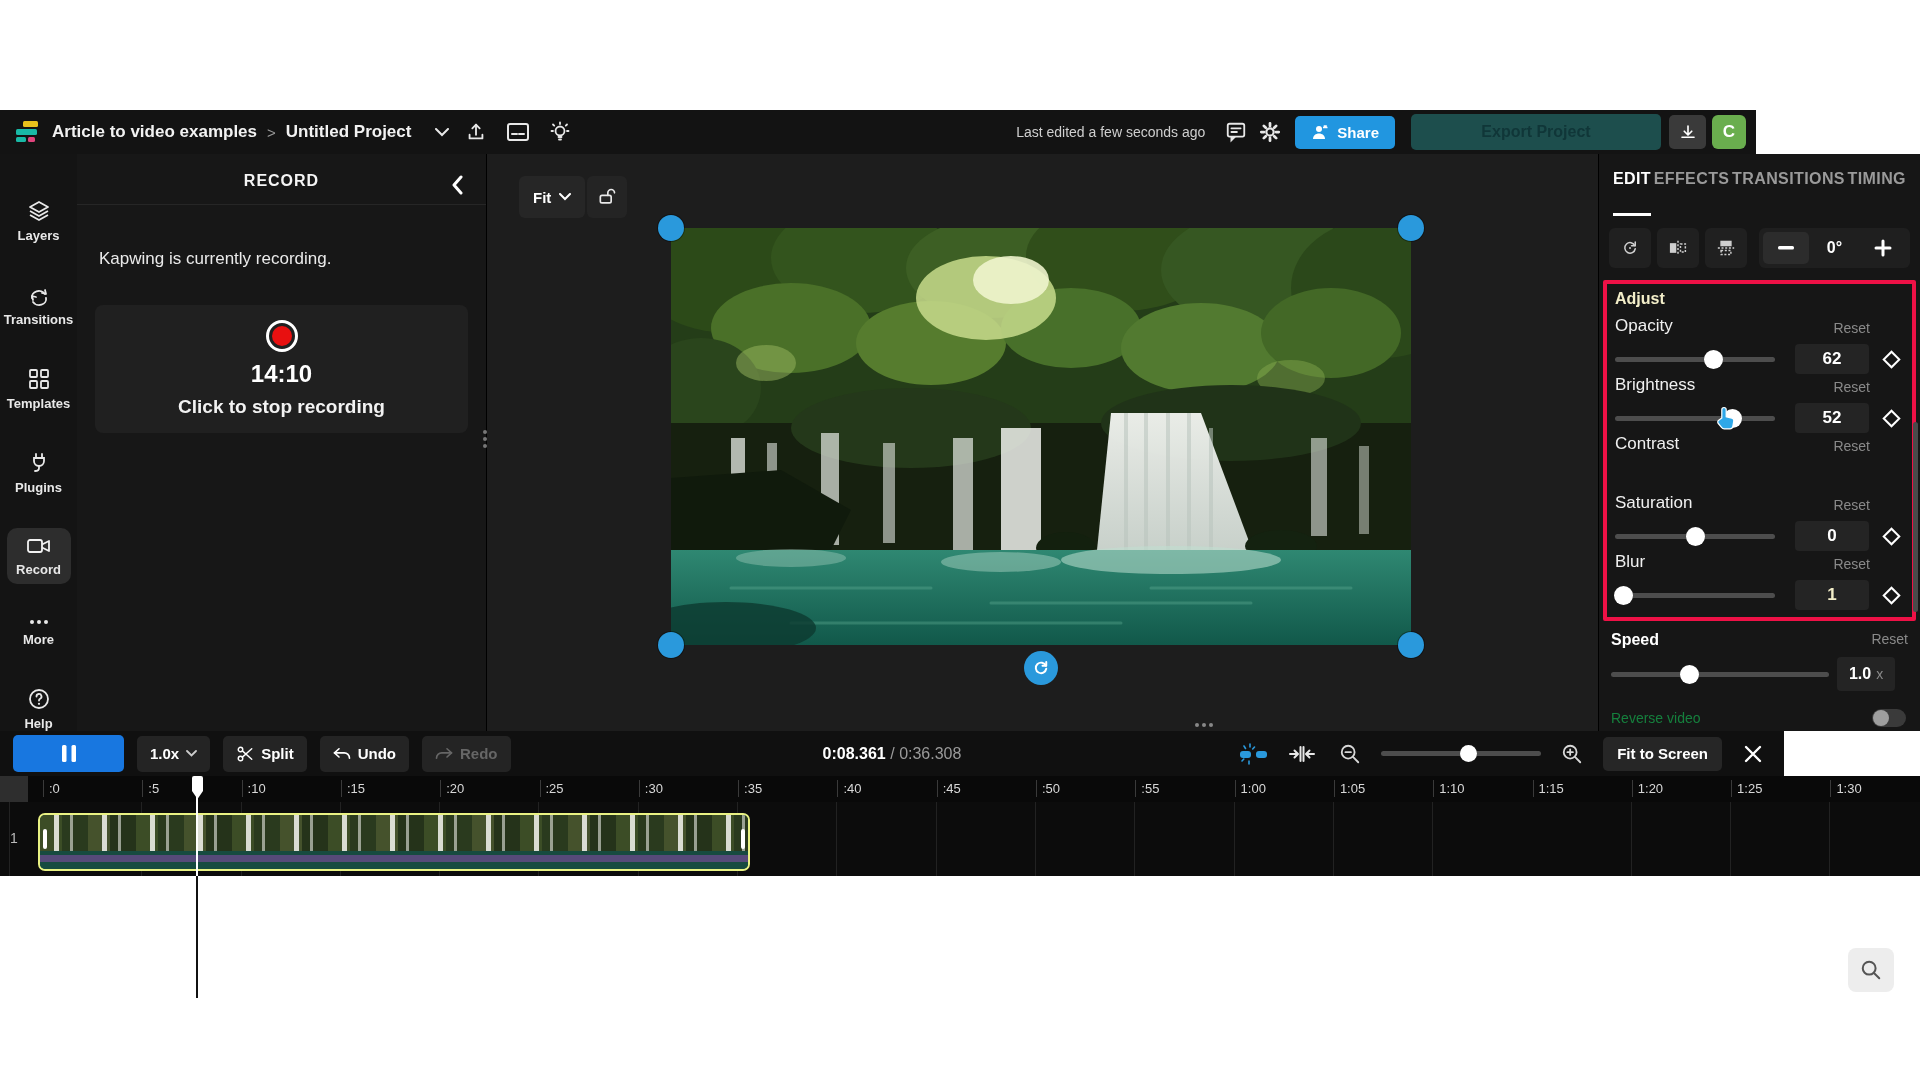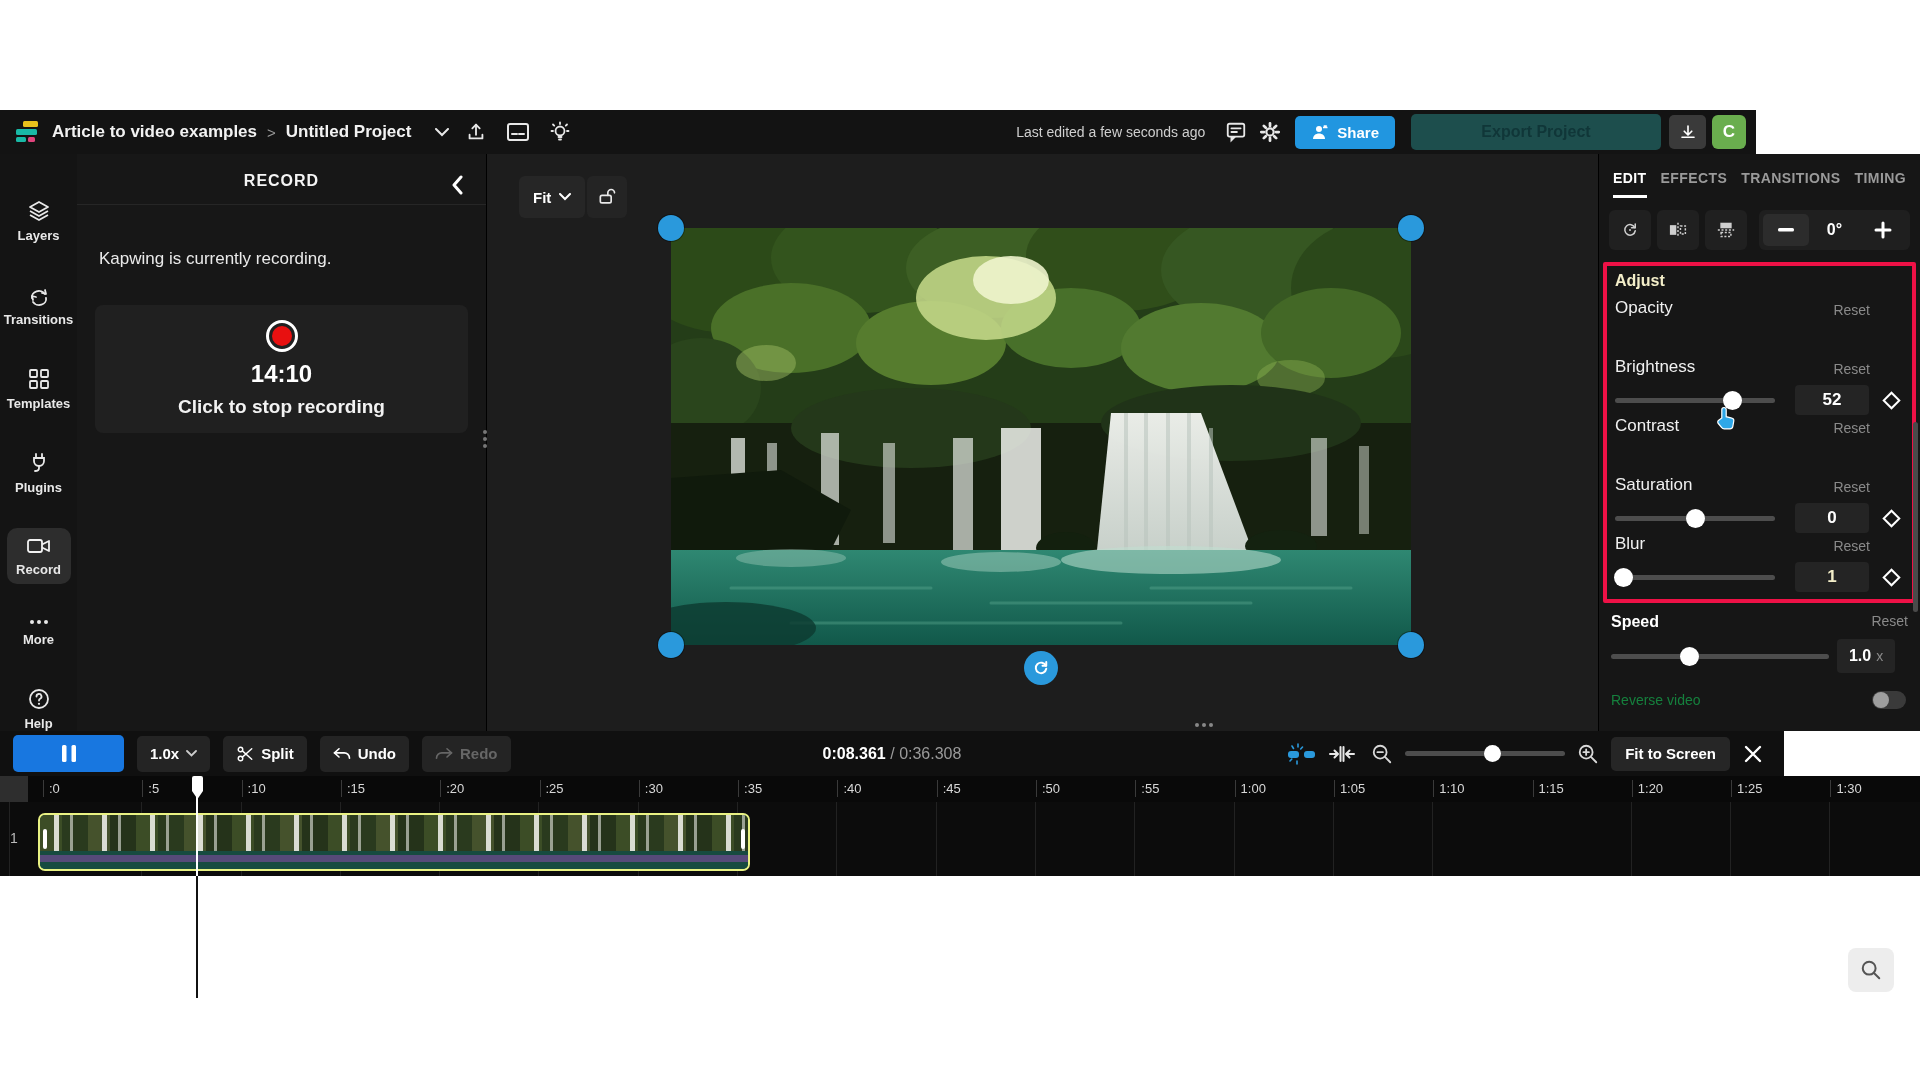--- a/index.html
+++ b/index.html
@@ -43,21 +43,21 @@
   #canvas-grip { position:absolute; left:50%; bottom:4px; transform:translateX(-50%); display:flex; gap:3px; }
   #canvas-grip i { width:4px; height:4px; border-radius:50%; background:#888; }
   
   #video { position:absolute; left:671px; top:228px; width:740px; height:417px; }
   .handle { position:absolute; width:26px; height:26px; border-radius:50%; background:#2a99dc; box-shadow:0 0 0 1px rgba(0,0,0,.35); cursor:pointer; }
   #rotate-handle { position:absolute; left:1024px; top:651px; width:34px; height:34px; border-radius:50%; background:#2a99dc; display:flex; align-items:center; justify-content:center; cursor:pointer; }
 
   
   #right-panel { position:absolute; left:1598px; top:154px; width:322px; height:577px; background:#161616; border-left:1px solid #000; }
   #tabs { display:flex; justify-content:space-between; padding:16px 14px 0 14px; }
-  .tab { color:#9a9a9a; font-size:14px; font-weight:bold; letter-spacing:.4px; padding-bottom:9px; cursor:pointer; border-bottom:3px solid transparent; }
+  .tab { color:#9a9a9a; font-size:16px; font-weight:bold; letter-spacing:.4px; padding-bottom:25px; cursor:pointer; border-bottom:3px solid transparent; }
   .tab.active { color:#fff; border-bottom-color:#fff; }
   #rp-toolbar { display:flex; align-items:center; gap:6px; padding:12px 10px 0 10px; }
   .tool-btn { width:42px; height:40px; background:#202020; border:none; border-radius:6px; display:flex; align-items:center; justify-content:center; }
   #rot-group { flex:1; height:40px; background:#1f1f1f; border-radius:6px; display:flex; align-items:center; justify-content:space-between; padding:0 4px; margin-left:6px; }
   #rot-minus,#rot-plus { width:46px; height:32px; background:#2c2c2c; border:none; border-radius:5px; display:flex; align-items:center; justify-content:center; }
   #rot-plus { background:transparent; }
   #rot-value { color:#fff; font-size:16px; font-weight:bold; }
   #adjust-box { margin:12px 4px 0 4px; border:4px solid #ee1146; border-radius:2px; padding:6px 8px 10px 8px; }
   #adjust-title { font-size:16px; font-weight:bold; color:#f3eec9; margin-bottom:4px; }
   .sl-row { height:59px; position:relative; }
@@ -90,21 +90,21 @@
   #cursor { position:absolute; left:1716px; top:406px; }
 
   
   #transport { position:absolute; left:0; top:731px; width:1784px; height:45px; background:#101010; display:flex; align-items:center; }
   #pause-btn { width:111px; height:37px; background:#1877e0; border:none; border-radius:5px; margin-left:13px; display:flex; align-items:center; justify-content:center; }
   .t-btn { height:36px; background:#242424; border:none; border-radius:5px; color:#fff; font-size:15px; font-weight:bold; display:flex; align-items:center; gap:7px; padding:0 13px; margin-left:13px; }
   .t-btn.disabled { color:#666; }
   #time-display { position:absolute; left:50%; transform:translateX(-50%); font-size:16px; white-space:nowrap; }
   #time-cur { color:#fff; font-weight:bold; }
   #time-sep,#time-total { color:#9a9a9a; }
-  #t-right { position:absolute; right:14px; display:flex; align-items:center; gap:6px; }
+  #t-right { position:absolute; right:14px; display:flex; align-items:center; gap:14px; }
   #zoom-track-wrap { position:relative; width:160px; height:17px; }
   #zoom-track-wrap .track { top:6px; }
   #fit-screen-btn { height:34px; background:#262626; border:none; border-radius:5px; color:#fff; font-size:15px; font-weight:bold; padding:0 14px; }
 
   
   #ruler { position:absolute; left:0; top:776px; width:1920px; height:26px; background:#090909; }
   #ruler-corner { position:absolute; left:0; top:0; width:28px; height:26px; background:#2e2e2e; }
   .tick { position:absolute; top:4px; color:#d8d8d8; font-size:13px; border-left:1px solid #3a3a3a; padding-left:5px; line-height:17px; }
   #tl-body { position:absolute; left:0; top:802px; width:1920px; height:74px; background:#0c0c0c;
              background-image:repeating-linear-gradient(90deg, transparent 0 98.3px, #222 98.3px 99.3px); background-position:43px 0; }
@@ -419,20 +419,28 @@
     </div>
   </div>
 
   <div id="adjust-box">
     <div id="adjust-title">Adjust</div>
 
     <div class="sl-row">
       <div class="sl-head">
         <span class="sl-label">Opacity</span>
         <span class="sl-reset">Reset</span>
+      </div>
+      <div class="sl-body">
+        <div class="track-wrap">
+            <div class="track"></div>
+            <div class="knob" style="left: calc(61% - 9px);"></div>
+          </div>
+        <div class="val-box">62</div>
+        <div class="diamond"></div>
       </div>
     </div>
 
     <div class="sl-row">
       <div class="sl-head">
         <span class="sl-label">Brightness</span>
         <span class="sl-reset">Reset</span>
       </div>
       <div class="sl-body">
         <div class="track-wrap">

